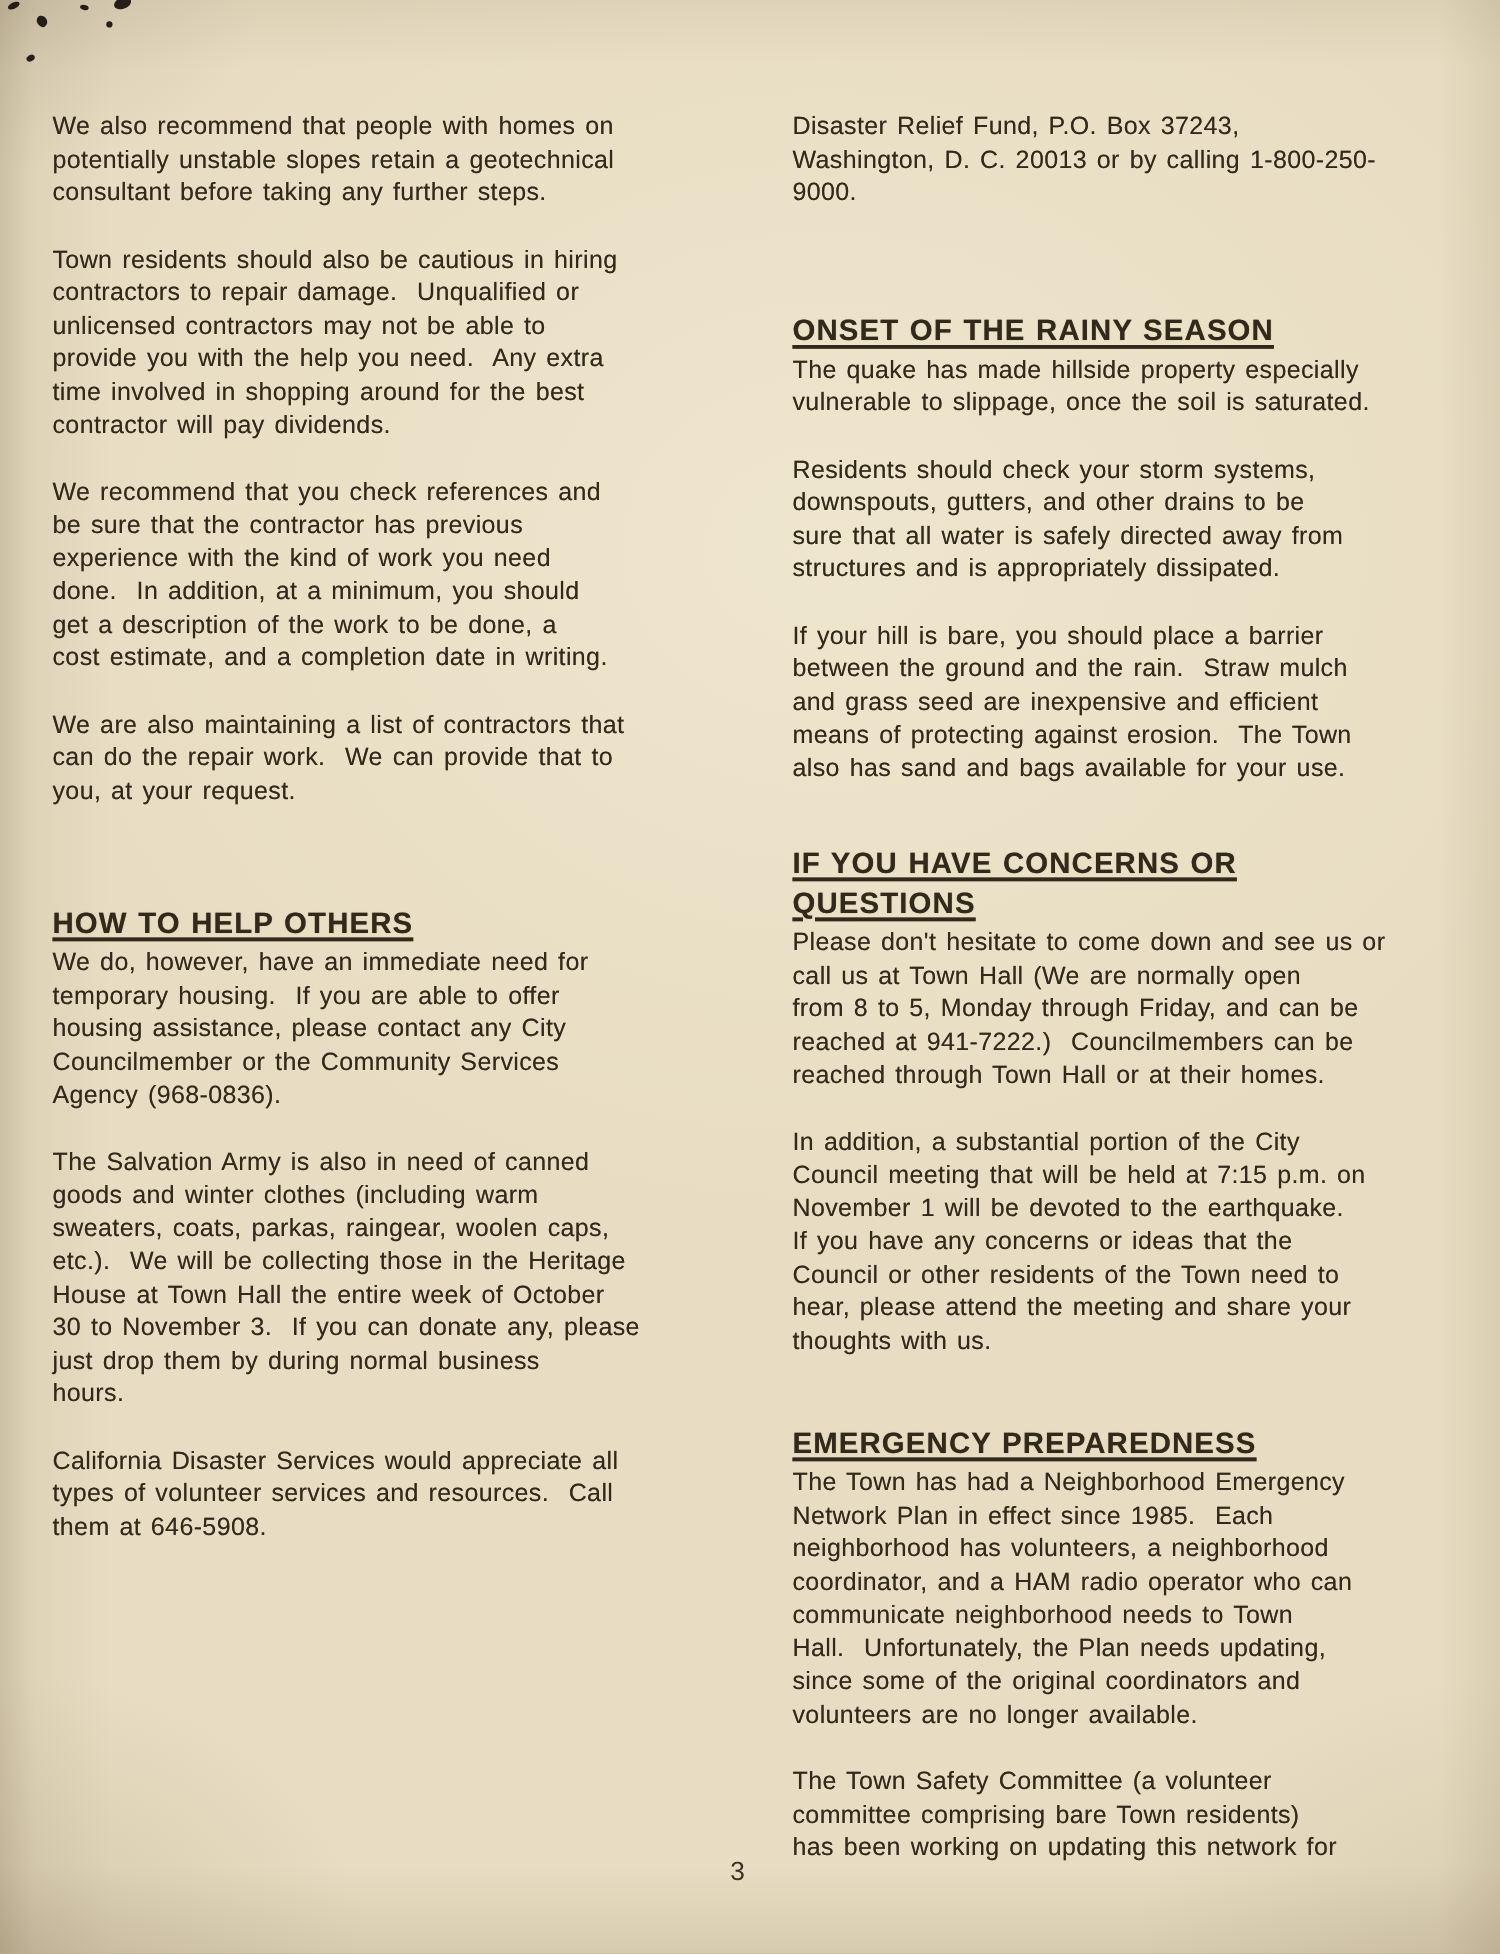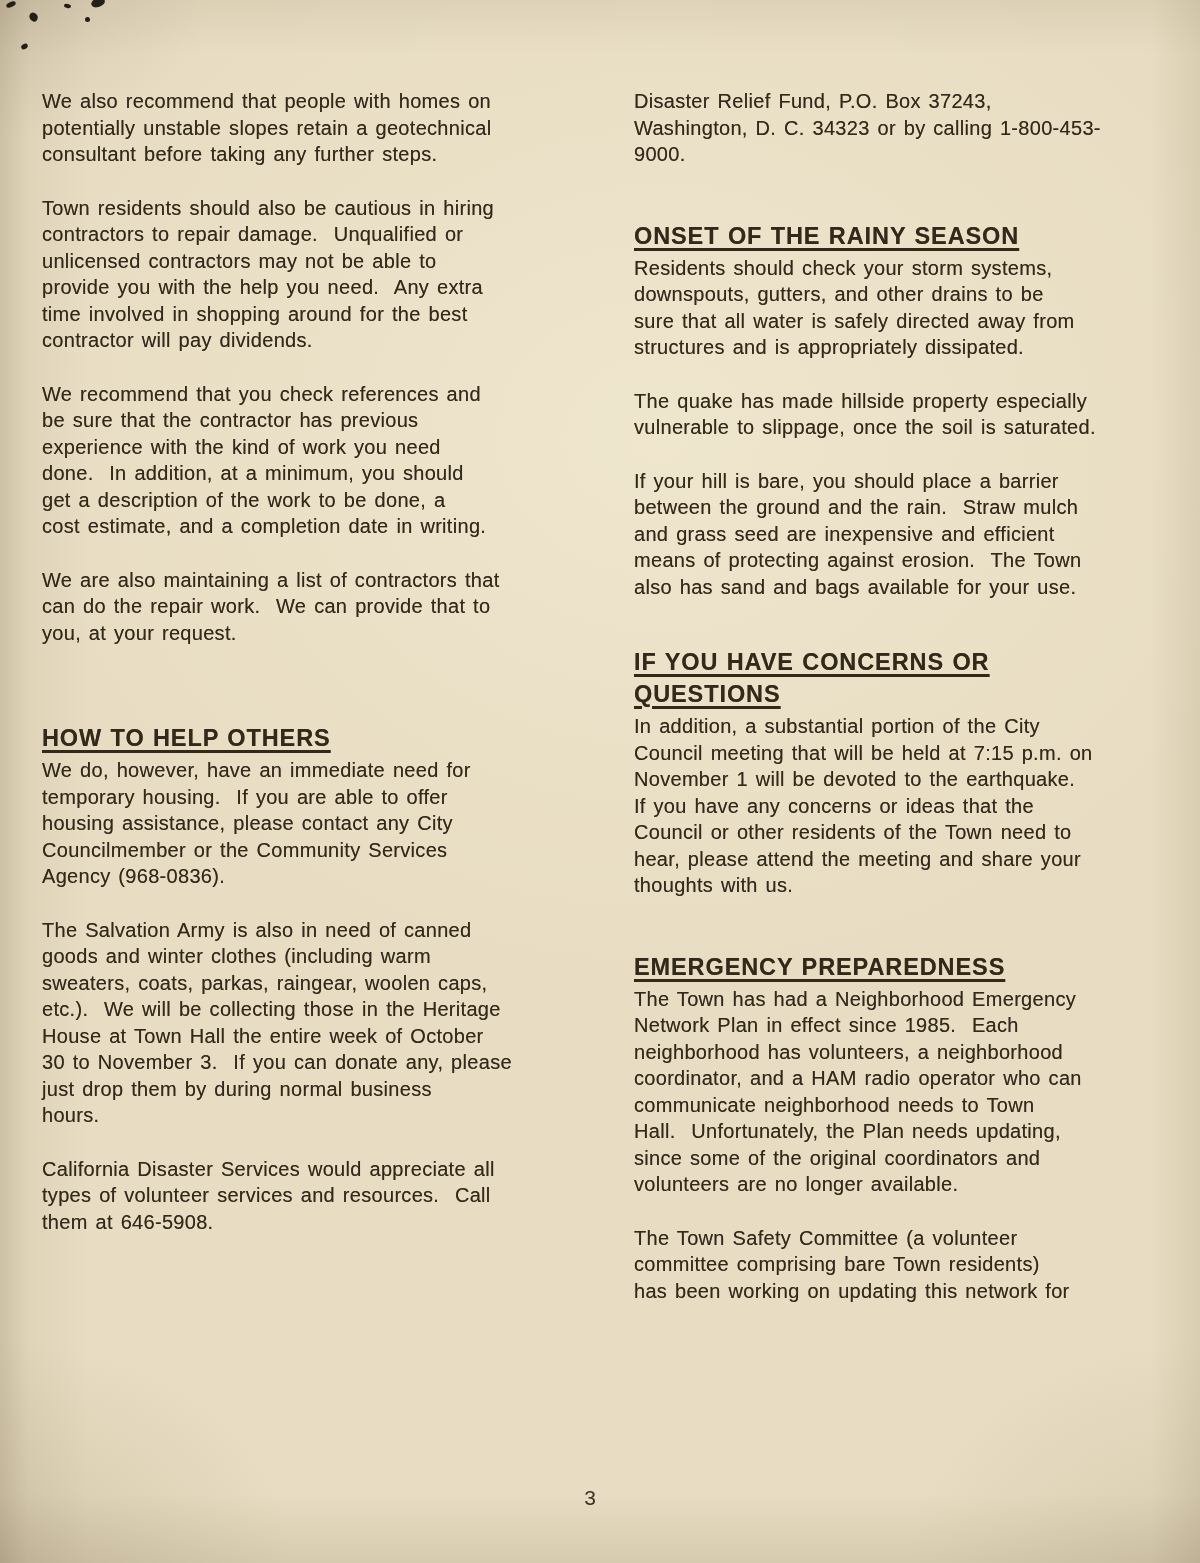--- a/index.html
+++ b/index.html
@@ -47,21 +47,21 @@
     line-height: 32px;
     letter-spacing: 0.9px;
     word-spacing: 1px;
     white-space: pre-wrap;
     text-decoration: underline;
     text-decoration-thickness: 2.5px;
     text-underline-offset: 4px;
     text-shadow: 0 0 0.6px rgba(50,41,27,0.6);
   }
   .mt-48 { margin-top: 76px; }
-  .mt-60 { margin-top: 52px; }
+  .mt-60 { margin-top: 80px; }
   .mt-46 { margin-top: 46px; }
   .mt-52 { margin-top: 52px; }
   .page-number {
     position: absolute;
     left: 560px;
     top: 1486px;
     width: 60px;
     text-align: center;
     font-size: 21px;
     color: #3a3122;
@@ -125,36 +125,41 @@
 30 to November 3.  If you can donate any, please
 just drop them by during normal business
 hours.</p>
     <p class="para">California Disaster Services would appreciate all
 types of volunteer services and resources.  Call
 them at 646-5908.</p>
   </div>
 
   <div class="col col-right">
     <p class="para">Disaster Relief Fund, P.O. Box 37243,
-Washington, D. C. 34323 or by calling 1-800-453-
+Washington, D. C. 20013 or by calling 1-800-250-
 9000.</p>
     <h2 class="heading mt-60">ONSET OF THE RAINY SEASON</h2>
+    <p class="para">The quake has made hillside property especially
+vulnerable to slippage, once the soil is saturated.</p>
     <p class="para">Residents should check your storm systems,
 downspouts, gutters, and other drains to be
 sure that all water is safely directed away from
 structures and is appropriately dissipated.</p>
-    <p class="para">The quake has made hillside property especially
-vulnerable to slippage, once the soil is saturated.</p>
     <p class="para">If your hill is bare, you should place a barrier
 between the ground and the rain.  Straw mulch
 and grass seed are inexpensive and efficient
 means of protecting against erosion.  The Town
 also has sand and bags available for your use.</p>
     <h2 class="heading mt-46">IF YOU HAVE CONCERNS OR
 QUESTIONS</h2>
+    <p class="para">Please don't hesitate to come down and see us or
+call us at Town Hall (We are normally open
+from 8 to 5, Monday through Friday, and can be
+reached at 941-7222.)  Councilmembers can be
+reached through Town Hall or at their homes.</p>
     <p class="para">In addition, a substantial portion of the City
 Council meeting that will be held at 7:15 p.m. on
 November 1 will be devoted to the earthquake.
 If you have any concerns or ideas that the
 Council or other residents of the Town need to
 hear, please attend the meeting and share your
 thoughts with us.</p>
     <h2 class="heading mt-52">EMERGENCY PREPAREDNESS</h2>
     <p class="para">The Town has had a Neighborhood Emergency
 Network Plan in effect since 1985.  Each

